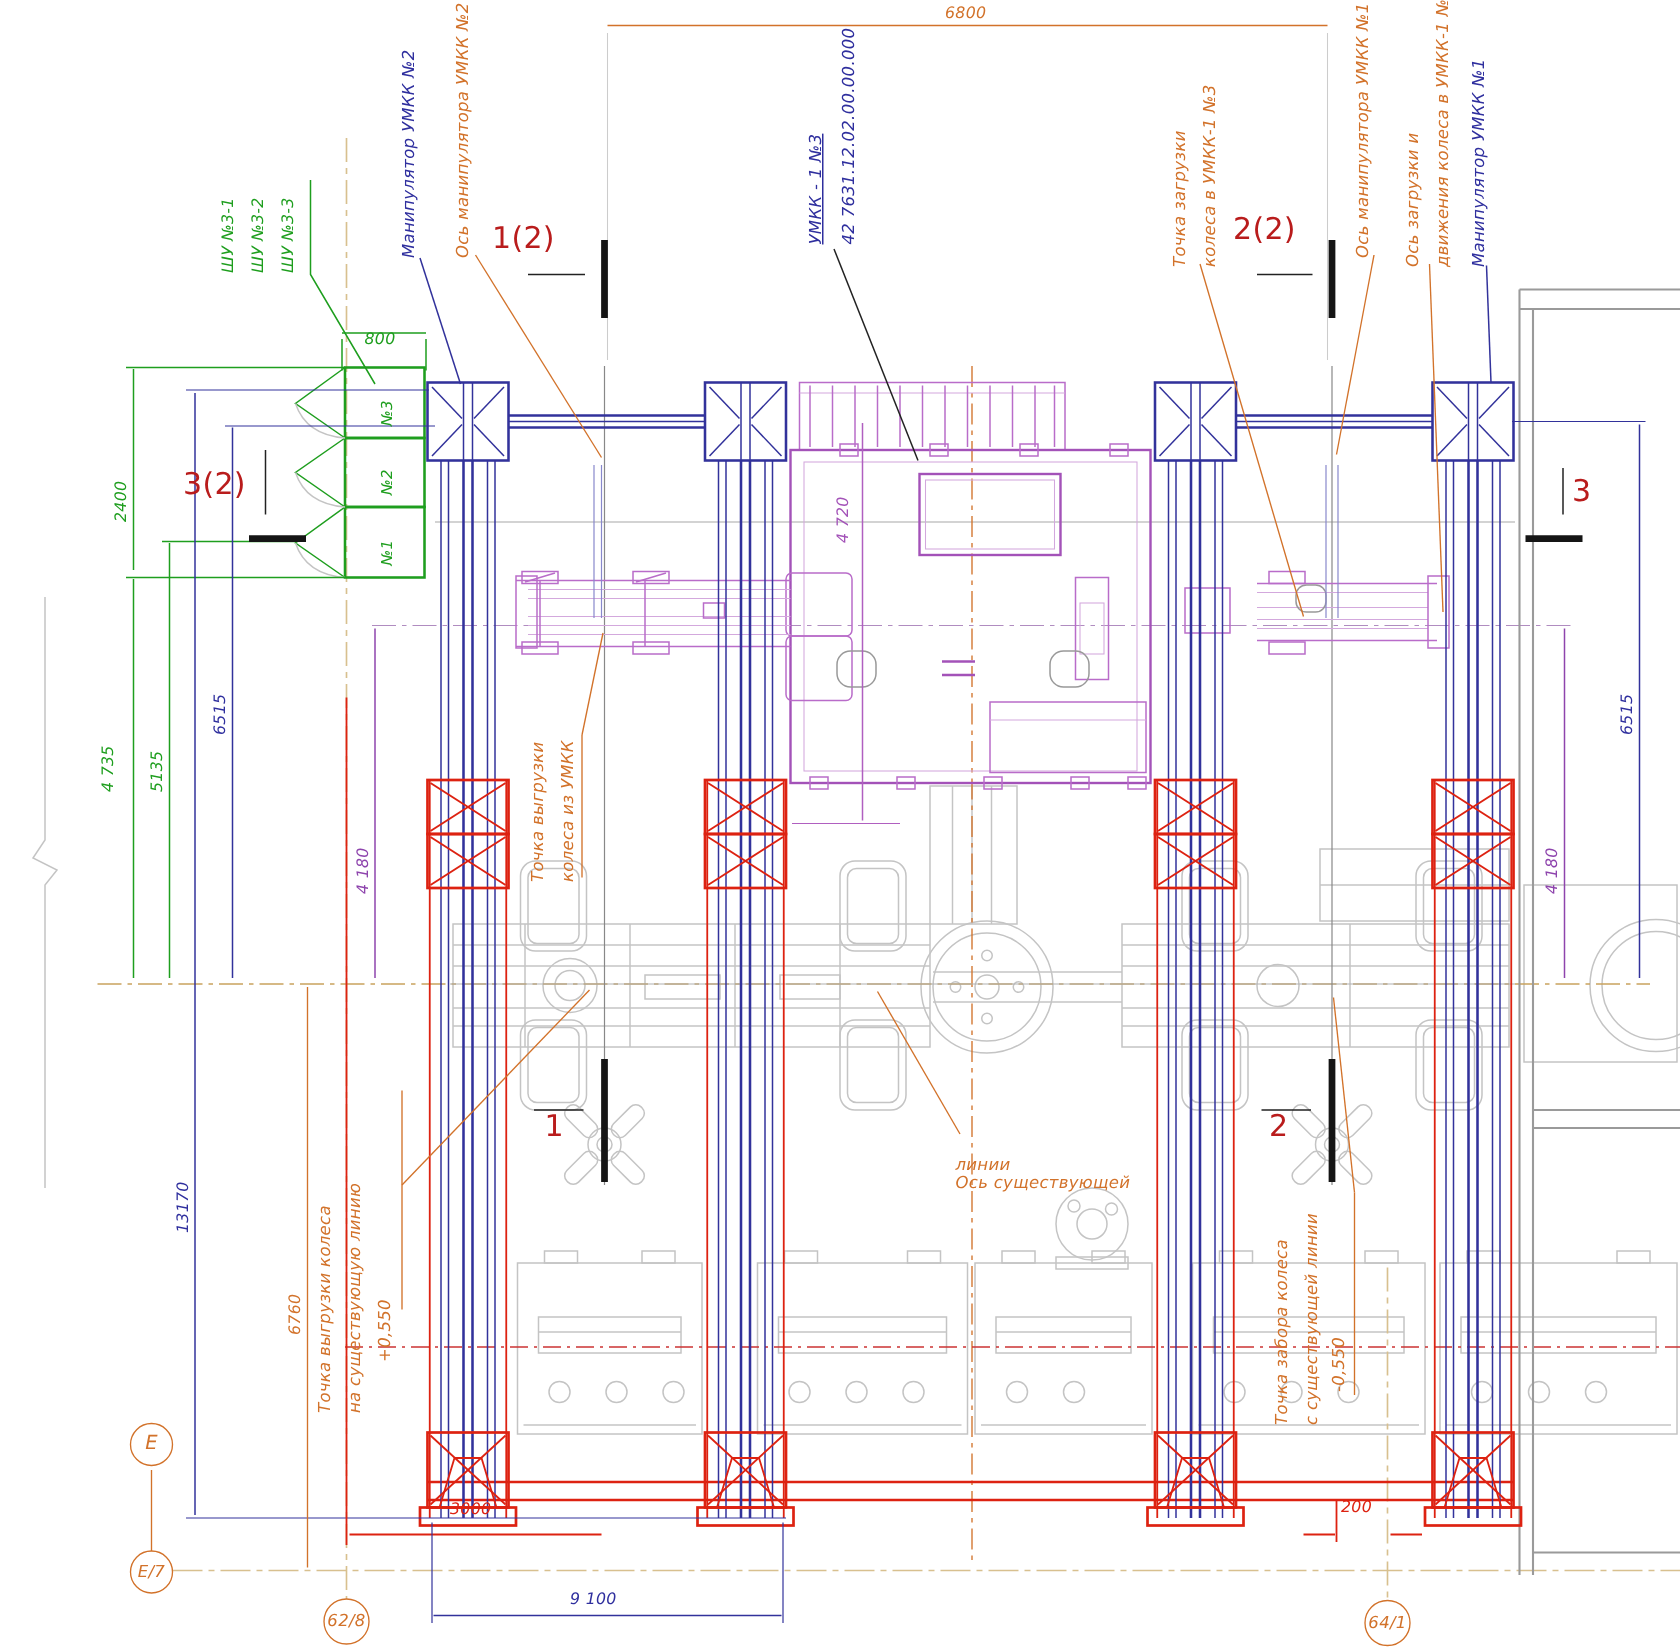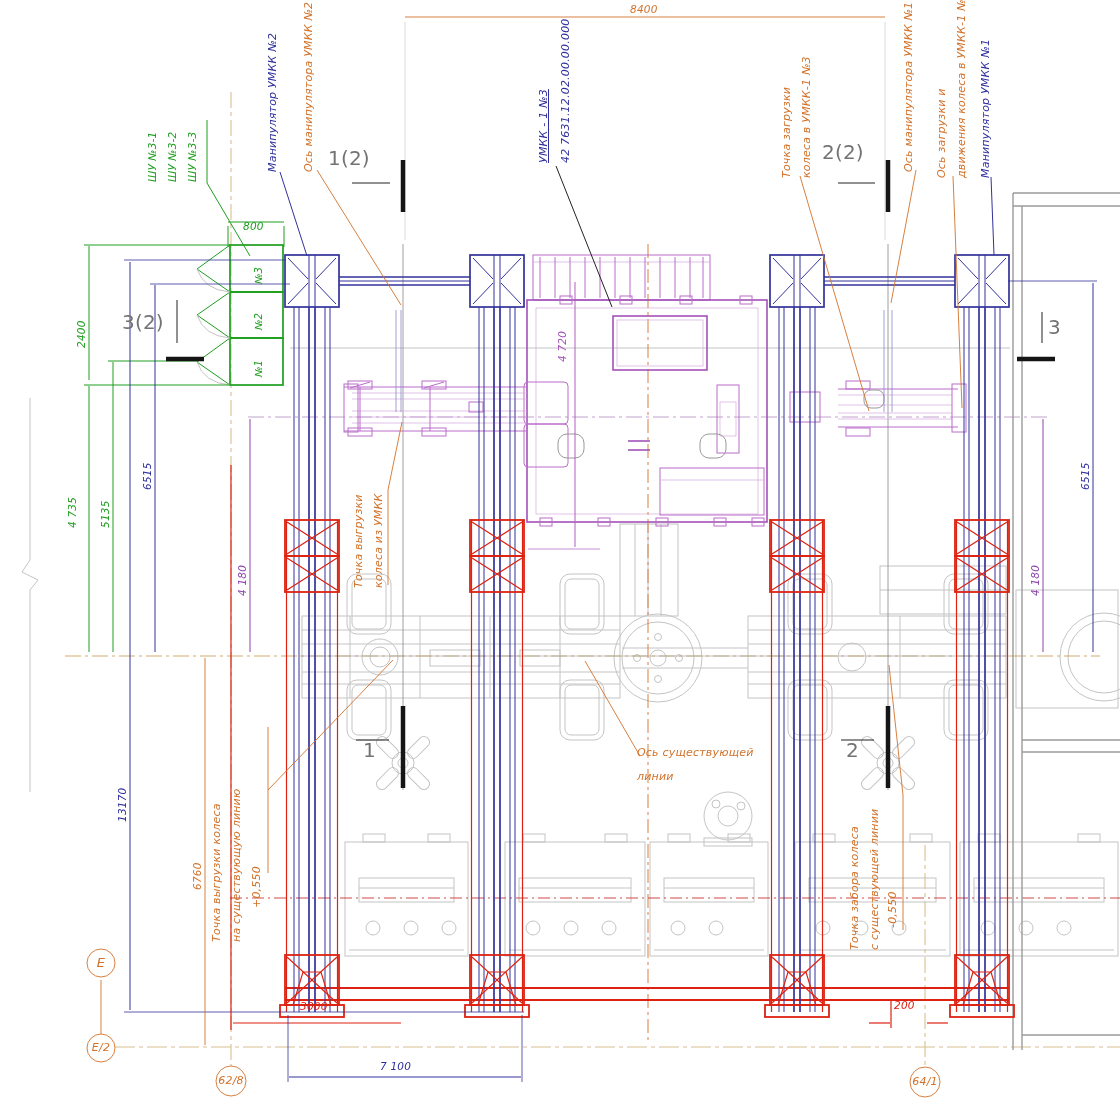--- a/index.html
+++ b/index.html
@@ -5,21 +5,21 @@
   html,body{margin:0;padding:0;background:#fff;}
   #stage{position:relative;width:1120px;height:1099px;background:#fff;overflow:hidden;
          font-family:"DejaVu Sans",sans-serif;}
   #stage svg{position:absolute;left:0;top:0;}
   svg line,svg rect,svg circle,svg path,svg polyline,svg polygon{fill:none;}
   .lbl{position:absolute;font:italic 11px "DejaVu Sans",sans-serif;white-space:nowrap;letter-spacing:.2px;}
   .dim{font:italic 10.5px "DejaVu Sans",sans-serif;}
   .v{transform:rotate(-90deg);transform-origin:0 0;}
   .cg{color:#1e9e1e}.cb{color:#2f2f9e}.co{color:#d2722a}.cr{color:#dd2211}
   .cp{color:#8e44ad}.cm{color:#a352b8}
-  .sec{font:20px "DejaVu Sans",sans-serif;color:#737373;}
+  .sec{font:20px "DejaVu Sans",sans-serif;color:#b91c1c;}
   .bub{font:italic 11px "DejaVu Sans",sans-serif;color:#d2722a;text-align:center;}
   .und{text-decoration:underline;}
   
   .b1{stroke:#32329b;stroke-width:1}.b2{stroke:#32329b;stroke-width:1.7}
   .r1{stroke:#dd2211;stroke-width:1.2}.r2{stroke:#dd2211;stroke-width:1.8}
   .g1{stroke:#1e9e1e;stroke-width:1}.g2{stroke:#1e9e1e;stroke-width:1.7}
   .o1{stroke:#d2722a;stroke-width:.9}
   .t1{stroke:#d8c08f;stroke-width:1.1}
   .gy{stroke:#c4c4c4;stroke-width:1}.gy2{stroke:#9a9a9a;stroke-width:1.4}
   .m1{stroke:#b96cc9;stroke-width:1}.m2{stroke:#a352b8;stroke-width:1.6}.m0{stroke:#d3a8dd;stroke-width:.7}
@@ -482,43 +482,43 @@
 <div class="lbl v cg" style="left:253px;top:330px;font-size:10px">№2</div>
 <div class="lbl v cg" style="left:253px;top:377px;font-size:10px">№1</div>
 <div class="lbl v co" style="left:352px;top:588px">Точка выгрузки</div>
 <div class="lbl v co" style="left:372px;top:588px">колеса из УМКК</div>
 <div class="lbl v co" style="left:210px;top:942px">Точка выгрузки колеса</div>
 <div class="lbl v co" style="left:230px;top:942px">на существующую линию</div>
 <div class="lbl v co" style="left:250px;top:908px">+0,550</div>
 <div class="lbl v co" style="left:848px;top:950px">Точка забора колеса</div>
 <div class="lbl v co" style="left:868px;top:950px">с существующей линии</div>
 <div class="lbl v co" style="left:886px;top:928px">-0,550</div>
-<div class="lbl co" style="left:637px;top:746px">Ось существующей</div>
+<div class="lbl co" style="left:637px;top:782px">Ось существующей</div>
 <div class="lbl co" style="left:637px;top:770px">линии</div>
 
-<div class="lbl dim co" style="left:630px;top:3px">8400</div>
+<div class="lbl dim co" style="left:630px;top:3px">6800</div>
 <div class="lbl dim cg" style="left:243px;top:220px">800</div>
 <div class="lbl dim v cg" style="left:75px;top:348px">2400</div>
 <div class="lbl dim v cg" style="left:66px;top:528px">4 735</div>
 <div class="lbl dim v cg" style="left:99px;top:528px">5135</div>
 <div class="lbl dim v cb" style="left:141px;top:490px">6515</div>
 <div class="lbl dim v cb" style="left:116px;top:822px">13170</div>
 <div class="lbl dim v co" style="left:191px;top:890px">6760</div>
 <div class="lbl dim v cp" style="left:236px;top:596px">4 180</div>
 <div class="lbl dim v cm" style="left:556px;top:362px">4 720</div>
 <div class="lbl dim v cb" style="left:1079px;top:490px">6515</div>
 <div class="lbl dim v cp" style="left:1029px;top:596px">4 180</div>
 <div class="lbl dim cr" style="left:300px;top:1000px">3000</div>
 <div class="lbl dim cr" style="left:894px;top:999px">200</div>
-<div class="lbl dim cb" style="left:380px;top:1060px">7 100</div>
+<div class="lbl dim cb" style="left:380px;top:1060px">9 100</div>
 
 <div class="lbl sec" style="left:328px;top:146px">1(2)</div>
 <div class="lbl sec" style="left:822px;top:140px">2(2)</div>
 <div class="lbl sec" style="left:122px;top:310px">3(2)</div>
 <div class="lbl sec" style="left:1048px;top:315px">3</div>
 <div class="lbl sec" style="left:363px;top:738px">1</div>
 <div class="lbl sec" style="left:846px;top:738px">2</div>
 
 <div class="lbl bub" style="left:84px;top:955px;width:34px;font-size:13px">Е</div>
-<div class="lbl bub" style="left:84px;top:1041px;width:34px">Е/2</div>
+<div class="lbl bub" style="left:84px;top:1041px;width:34px">Е/7</div>
 <div class="lbl bub" style="left:213px;top:1074px;width:36px">62/8</div>
 <div class="lbl bub" style="left:907px;top:1075px;width:36px">64/1</div>
 </div>
 
 </body></html>

